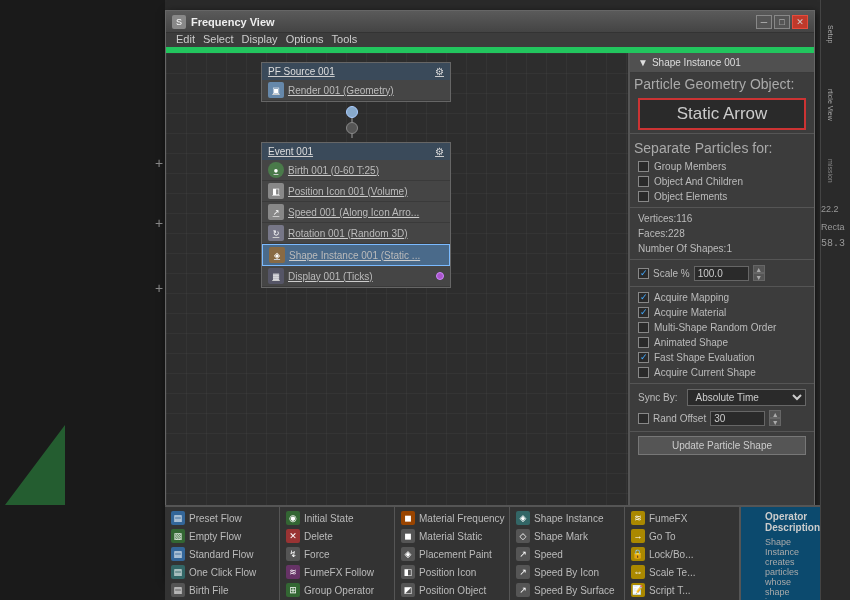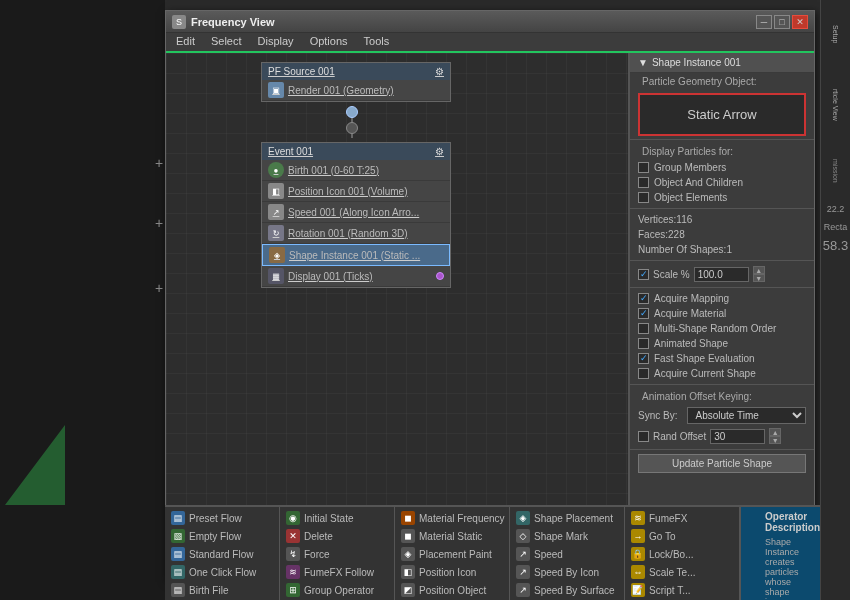--- a/index.html
+++ b/index.html
@@ -73,24 +73,24 @@
       color: #ccc;
       cursor: pointer;
     }
     .title-btn.close { background: #c0392b; border-color: #e74c3c; }
 
     
     .menu-bar {
       background: #3c3c3c;
       height: 20px;
       display: flex;
-      align-items: flex-start;
+      align-items: flex-end;
       padding: 0 6px;
-      border-bottom: 2px solid #22c55e;
-      gap: 8px;
+      border-bottom: 6px solid #22c55e;
+      gap: 0;
     }
     .menu-item {
       color: #ccc;
       font-size: 11px;
       cursor: pointer;
       padding: 2px 4px;
     }
 
     
     .content-area {
@@ -189,31 +189,31 @@
       color: #ddd;
       font-size: 10px;
       padding: 4px 8px;
       display: flex;
       align-items: center;
       gap: 4px;
       border-bottom: 1px solid #3a3a3a;
     }
     .panel-label {
       color: #aaa;
-      font-size: 10px;
-      padding: 3px 12px;
+      font-size: 14px;
+      padding: 3px 4px;
     }
     .static-arrow-box {
       margin: 3px 8px;
       border: 2px solid #cc3333;
       background: #2a2a2a;
-      padding: 12px;
+      padding: 4px;
       text-align: center;
       color: #ccc;
-      font-size: 13px;
+      font-size: 17px;
     }
     .checkbox-row {
       display: flex;
       align-items: center;
       gap: 5px;
       padding: 2px 8px;
       font-size: 10px;
       color: #bbb;
     }
     .cb {
@@ -384,21 +384,20 @@
     
     .right-side-bar {
       position: absolute;
       right: 0;
       top: 0;
       width: 30px;
       height: 600px;
       background: #2a2a2a;
       display: flex;
       flex-direction: column;
-      align-items: center;
       padding: 4px 0;
       gap: 6px;
       border-left: 1px solid #444;
     }
     .side-btn {
       width: 22px;
       height: 22px;
       background: #444;
       border: 1px solid #666;
       color: #aaa;
@@ -546,21 +545,21 @@
     </div>
 
     <div class="right-panel">
       <div class="panel-section-header">
         <span>▼</span>
         <span>Shape Instance 001</span>
       </div>
       <div class="panel-label">Particle Geometry Object:</div>
       <div class="static-arrow-box">Static Arrow</div>
       <hr class="panel-divider">
-      <div class="panel-label">Display Particles for:</div>
+      <div class="panel-label">Separate Particles for:</div>
       <div class="checkbox-row">
         <div class="cb"></div>
         <span>Group Members</span>
       </div>
       <div class="checkbox-row">
         <div class="cb"></div>
         <span>Object And Children</span>
       </div>
       <div class="checkbox-row">
         <div class="cb"></div>
@@ -608,21 +607,20 @@
       </div>
       <div class="checkbox-row">
         <div class="cb checked" style="position:relative;"></div>
         <span>Fast Shape Evaluation</span>
       </div>
       <div class="checkbox-row">
         <div class="cb"></div>
         <span>Acquire Current Shape</span>
       </div>
       <hr class="panel-divider">
-      <div class="panel-label">Animation Offset Keying:</div>
       <div class="sync-row">
         <span>Sync By:</span>
         <select class="dropdown">
           <option>Absolute Time</option>
           <option>Particle Age</option>
           <option>Event Duration</option>
         </select>
       </div>
       <div class="spinbox-row">
         <div class="cb"></div>
@@ -714,21 +712,21 @@
     </div>
     <div class="toolbar-item">
       
       
     </div>
   </div>
 
   <div class="toolbar-col">
     <div class="toolbar-item">
       <div class="toolbar-icon t-teal">◈</div>
-      <span>Shape Placement</span>
+      <span>Shape Instance</span>
     </div>
     <div class="toolbar-item">
       <div class="toolbar-icon t-gray">◇</div>
       <span>Shape Mark</span>
     </div>
     <div class="toolbar-item">
       <div class="toolbar-icon t-gray">↗</div>
       <span>Speed</span>
     </div>
     <div class="toolbar-item">
@@ -777,14 +775,14 @@
     <div>Shape Instance creates particles whose shape is based on a reference geometry object. The object's animation can be synchronized with particle events.</div>
   </div>
 </div>
 
 <div class="right-side-bar">
   <div class="side-btn" style="font-size:7px; color:#aaa; writing-mode:vertical-rl; height:60px; width:18px; border:none; background:transparent;">Setup</div>
   <div class="side-btn" style="font-size:7px; color:#aaa; writing-mode:vertical-rl; height:70px; width:18px; border:none; background:transparent;">rticle View</div>
   <div class="side-btn" style="font-size:7px; color:#888; writing-mode:vertical-rl; height:50px; width:18px; border:none; background:transparent;">mission</div>
   <div style="font-size:9px; color:#999; margin:2px 0;">22.2</div>
   <div style="font-size:9px; color:#999;">Recta</div>
-  <div style="font-size:13px; color:#999;">58.3</div>
+  <div style="font-size:10px; color:#999;font-family:Liberation Mono, monospace;">58.3</div>
 </div>
 
 </body></html>

